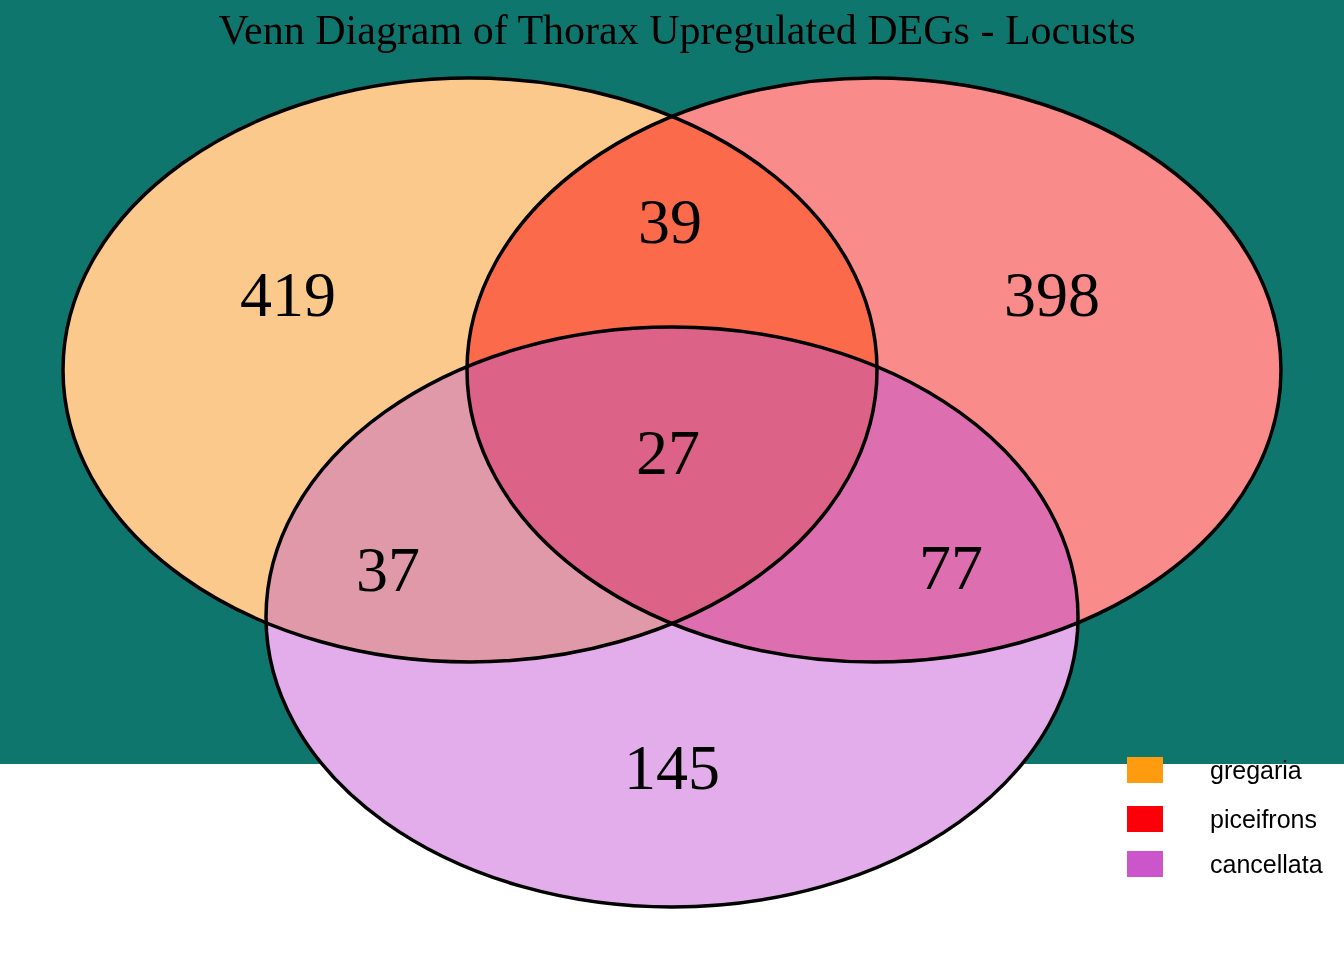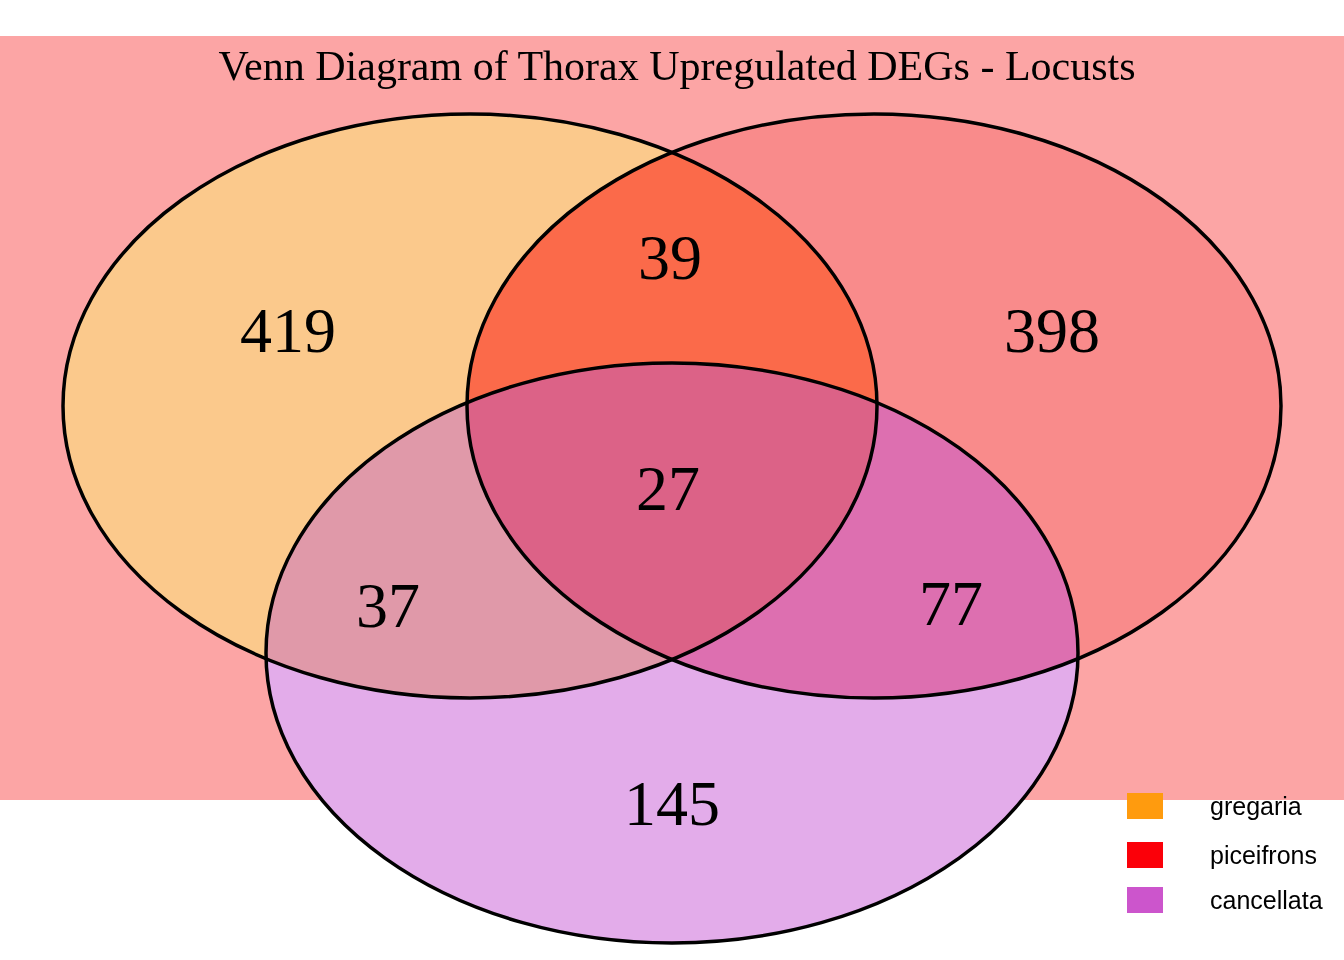--- a/index.html
+++ b/index.html
@@ -7,22 +7,21 @@
     padding: 0;
     background: #ffffff;
     width: 1344px;
     height: 960px;
     overflow: hidden;
   }
   .stage {
     position: relative;
     width: 1344px;
     height: 764px;
-    background: #fca5a5;
-    margin-top: 36px;
+    background: #0f766e;
   }
   svg { display: block; }
   .title-text {
     font-family: "Liberation Serif", "DejaVu Serif", serif;
     font-size: 42px;
     fill: #000000;
   }
   .count-text {
     font-family: "Liberation Serif", "DejaVu Serif", serif;
     font-size: 64px;

